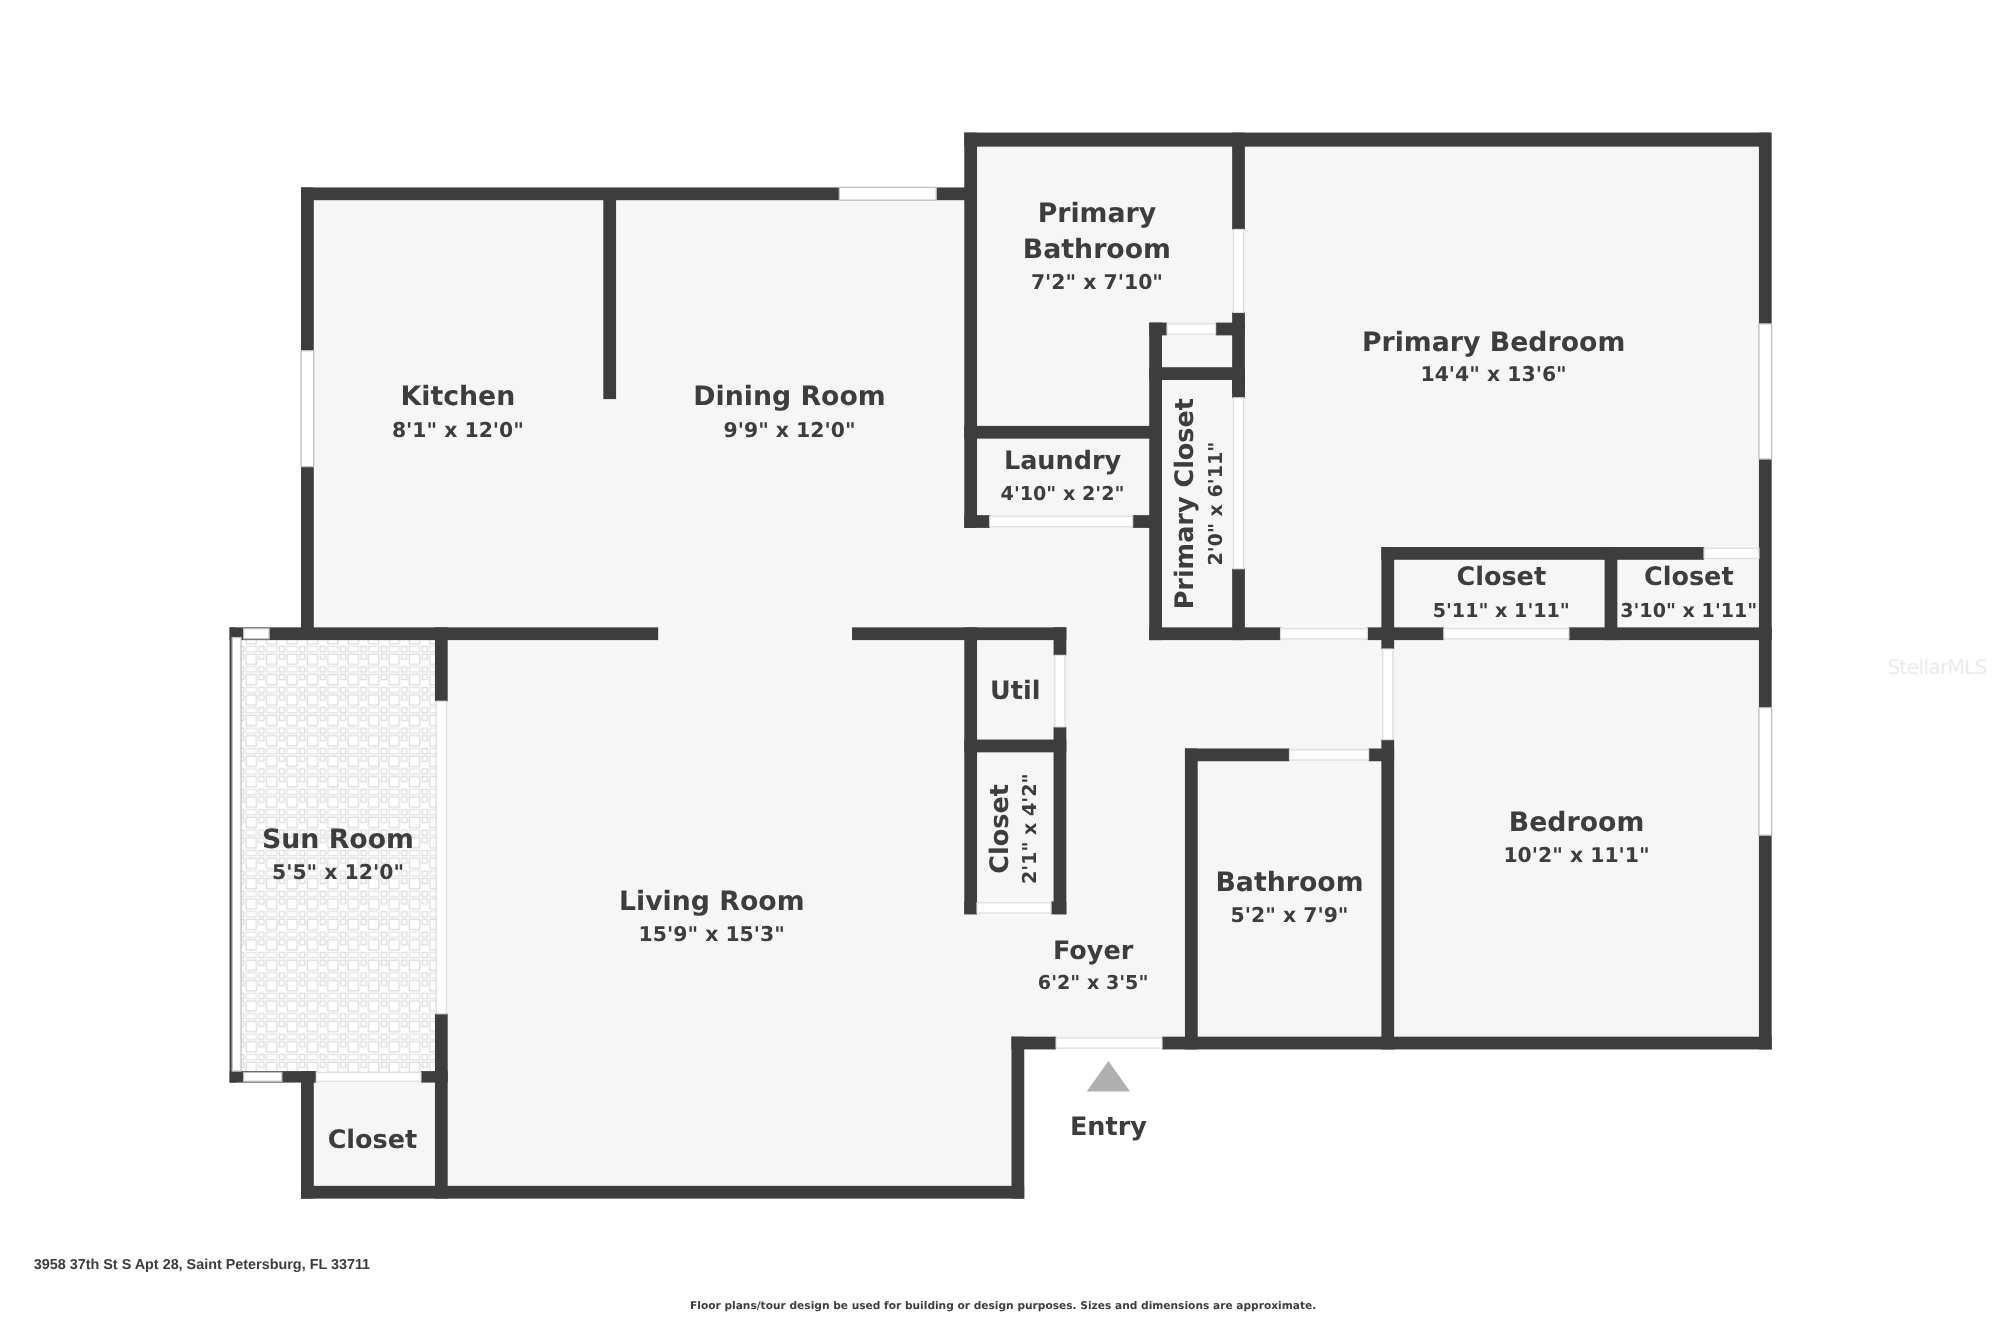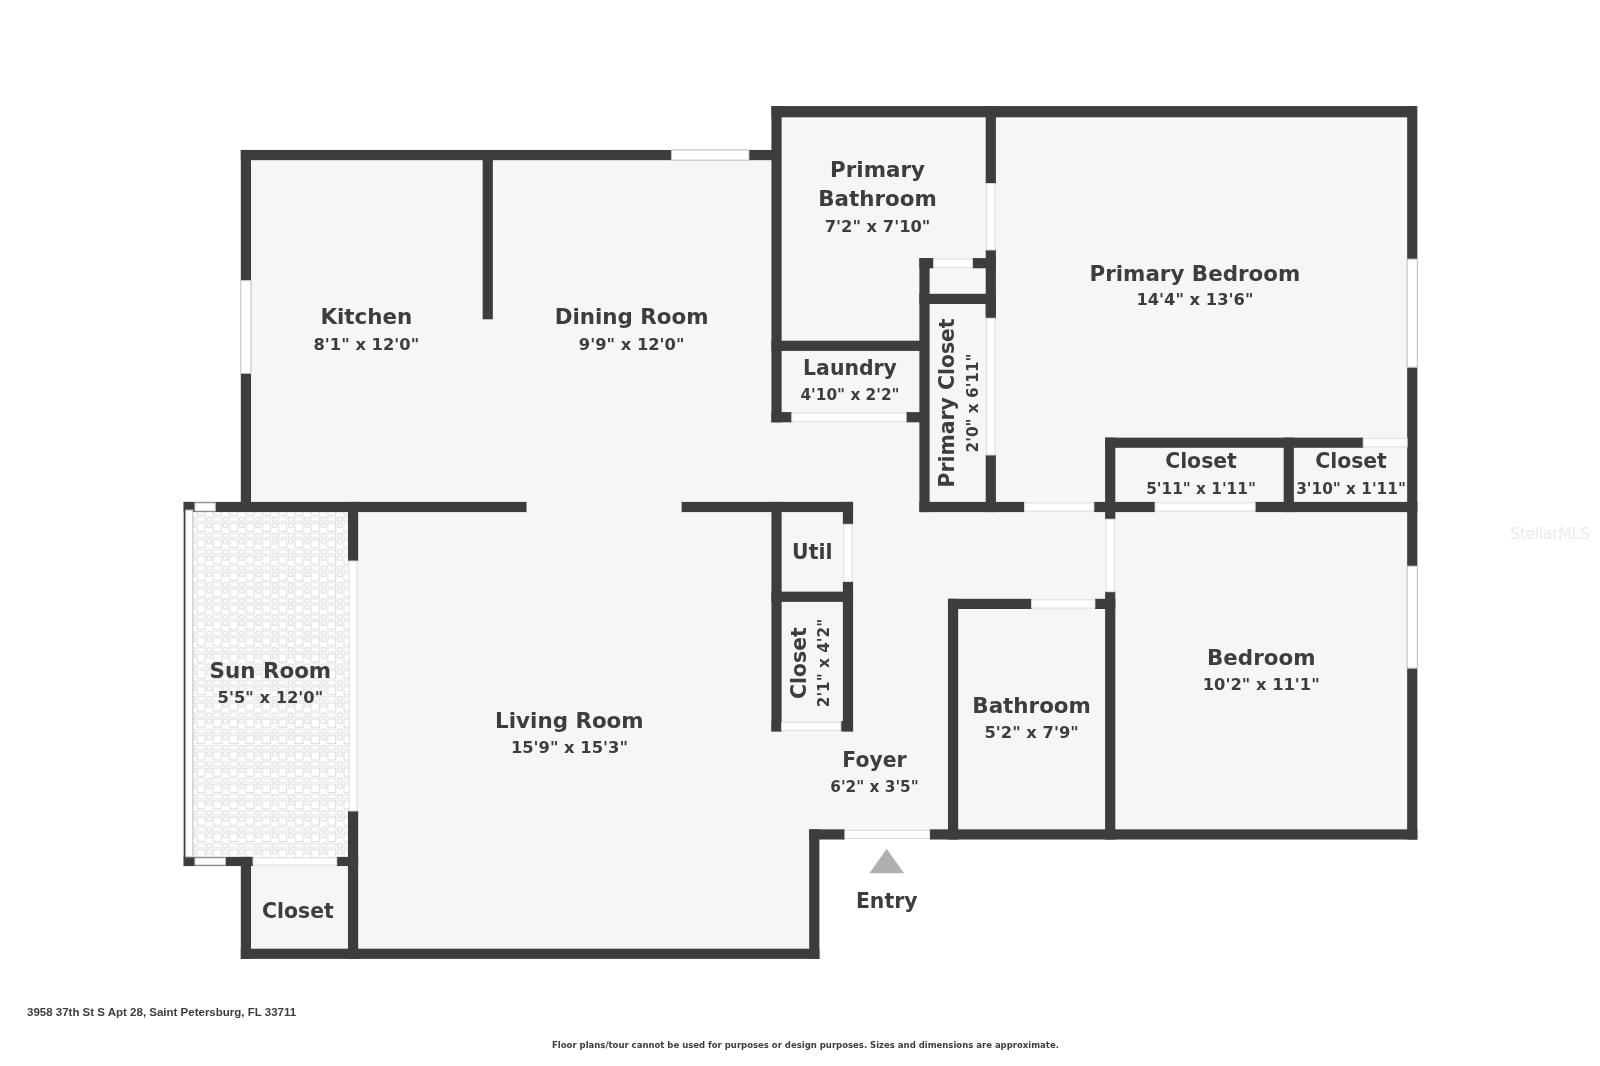--- a/index.html
+++ b/index.html
@@ -191,13 +191,13 @@
   </g>
   <g>
     <text class="room-name-sm" x="292" y="900" text-anchor="middle">Closet</text>
   </g>
   <text class="room-name-sm" x="869" y="890" text-anchor="middle">Entry</text>
 </svg>
 
 <div class="watermark">StellarMLS</div>
 <div class="footer-addr">3958 37th St S Apt 28, Saint Petersburg, FL 33711</div>
 <div class="footer-floor">Floor 1</div>
-<div class="footer-disclaimer">Floor plans/tour cannot be used for purposes or design purposes. Sizes and dimensions are approximate.</div>
+<div class="footer-disclaimer">Floor plans/tour design be used for building or design purposes. Sizes and dimensions are approximate.</div>
 
 </body></html>

